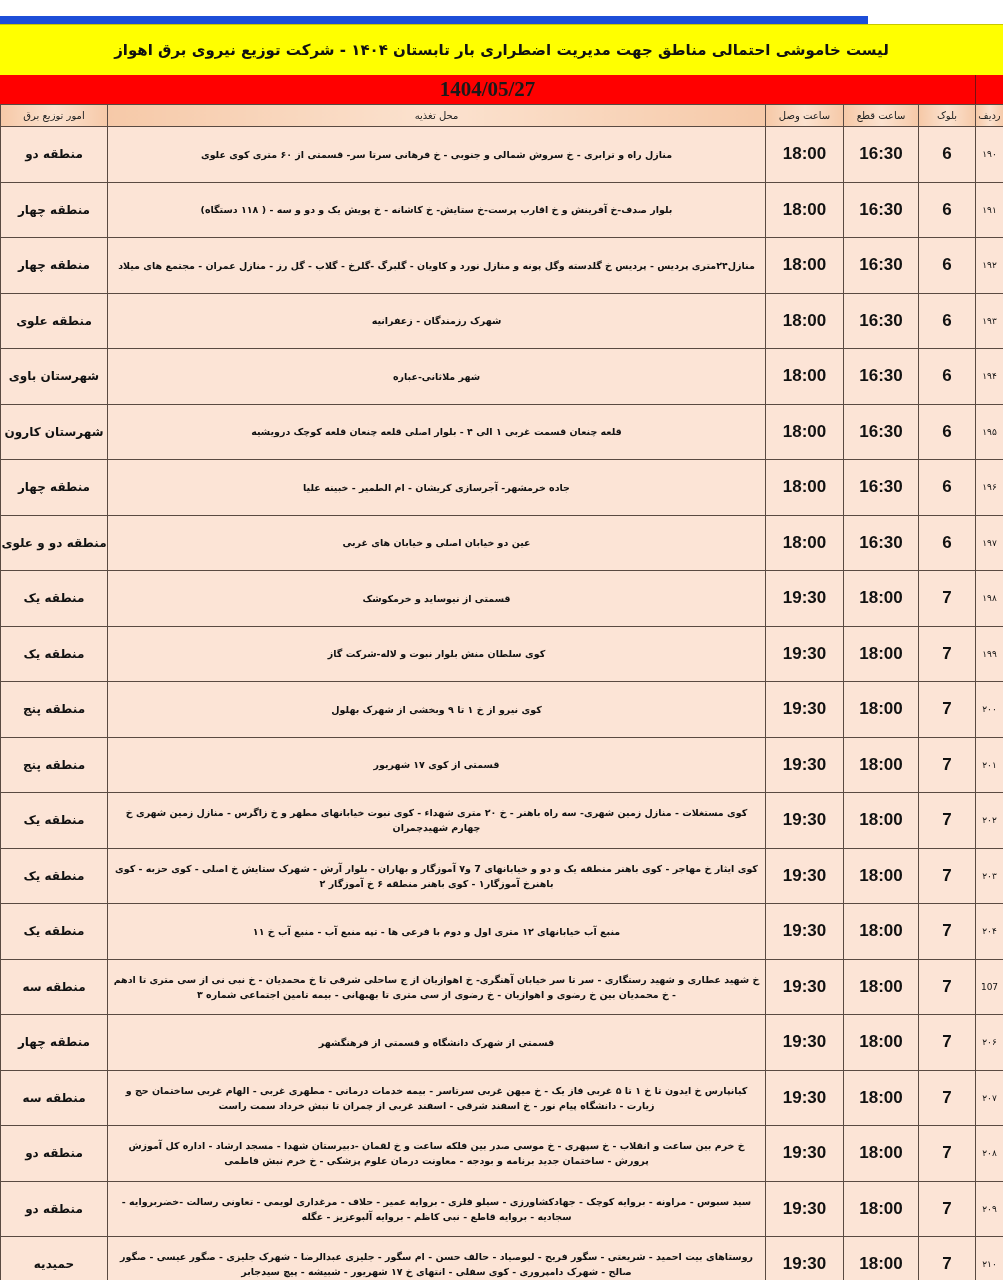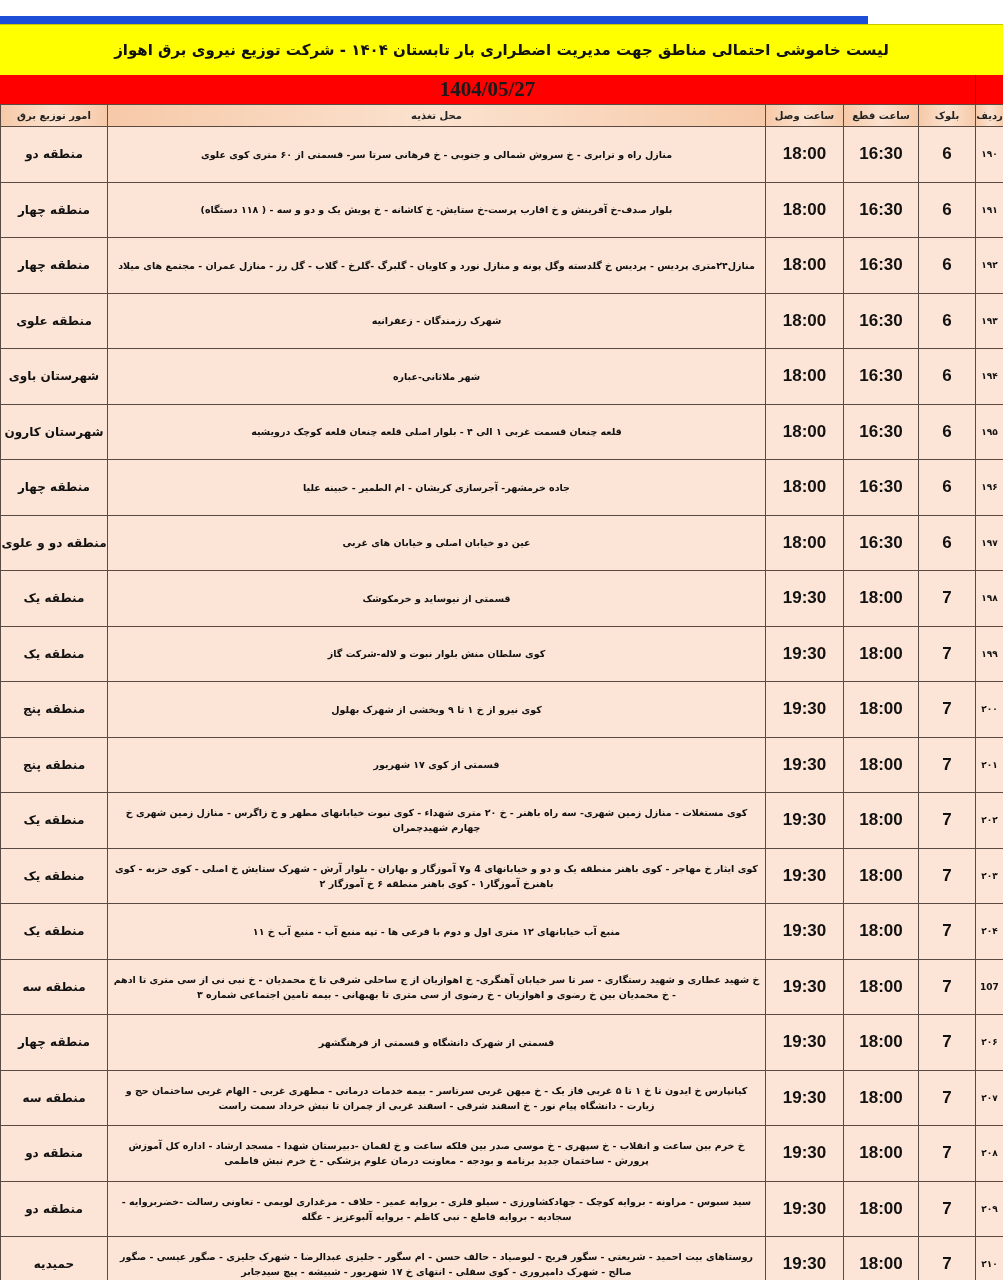--- a/index.html
+++ b/index.html
@@ -25,30 +25,30 @@
     position: absolute; left: 975px; top: 59px; width: 28px; height: 29px;
     background: #ff0000; border-left: 1px solid #7a1010;
   }
 
   table {
     position: absolute; left: 0; top: 88px; width: 1003px;
     border-collapse: collapse; table-layout: fixed; direction: ltr;
   }
   th, td { border: 1.5px solid #5a4a42; text-align: center; vertical-align: middle; }
   th {
-    height: 22px; font-size: 10px; font-weight: bold; color: #222;
+    height: 22px; font-size: 10px; font-weight: normal; color: #222;
     background: linear-gradient(to right, #f6c9a8, #fbe2cf 50%, #f6c9a8);
     direction: rtl;
   }
   td { height: 55.5px; background: #fce4d6; color: #111; }
   td.district { font-size: 12px; font-weight: bold; direction: rtl; margin-top: 40px; }
   td.location { font-size: 9.5px; font-weight: bold; direction: rtl; line-height: 15px; padding: 0 4px; }
   td.time { font-family: "Liberation Sans", sans-serif; font-size: 17px; font-weight: bold; }
   td.block { font-family: "Liberation Sans", sans-serif; font-size: 17px; font-weight: bold; }
-  td.rownum { font-size: 9px; font-weight: bold; }
+  td.rownum { font-size: 9px; font-weight: normal; }
 </style>
 </head>
 <body>
 
 <div class="page">
   <div class="title-bar">
     <span>لیست خاموشی احتمالی مناطق جهت مدیریت اضطراری بار تابستان ۱۴۰۴ - شرکت توزیع نیروی برق اهواز</span>
   </div>
   <div class="date-bar">
     <span>1404/05/27</span>
@@ -174,21 +174,21 @@
         <tr>
           <td class="district">منطقه یک</td>
           <td class="location">کوی مستغلات - منازل زمین شهری- سه راه باهنر - خ ۲۰ متری شهداء - کوی نبوت خیابانهای مطهر و خ زاگرس - منازل زمین شهری خ چهارم شهیدچمران</td>
           <td class="time">19:30</td>
           <td class="time">18:00</td>
           <td class="block">7</td>
           <td class="rownum">۲۰۲</td>
         </tr>
         <tr>
           <td class="district">منطقه یک</td>
-          <td class="location">کوی ایثار خ مهاجر - کوی باهنر منطقه یک و دو و خیابانهای 4 و۷ آموزگار و بهاران - بلوار آرش - شهرک ستایش خ اصلی - کوی حزبه - کوی باهنرخ آموزگار۱ - کوی باهنر منطقه ۶ خ آموزگار ۲</td>
+          <td class="location">کوی ایثار خ مهاجر - کوی باهنر منطقه یک و دو و خیابانهای 7 و۷ آموزگار و بهاران - بلوار آرش - شهرک ستایش خ اصلی - کوی حزبه - کوی باهنرخ آموزگار۱ - کوی باهنر منطقه ۶ خ آموزگار ۲</td>
           <td class="time">19:30</td>
           <td class="time">18:00</td>
           <td class="block">7</td>
           <td class="rownum">۲۰۳</td>
         </tr>
         <tr>
           <td class="district">منطقه یک</td>
           <td class="location">منبع آب خیابانهای ۱۲ متری اول و دوم با فرعی ها - تپه منبع آب - منبع آب خ ۱۱</td>
           <td class="time">19:30</td>
           <td class="time">18:00</td>

